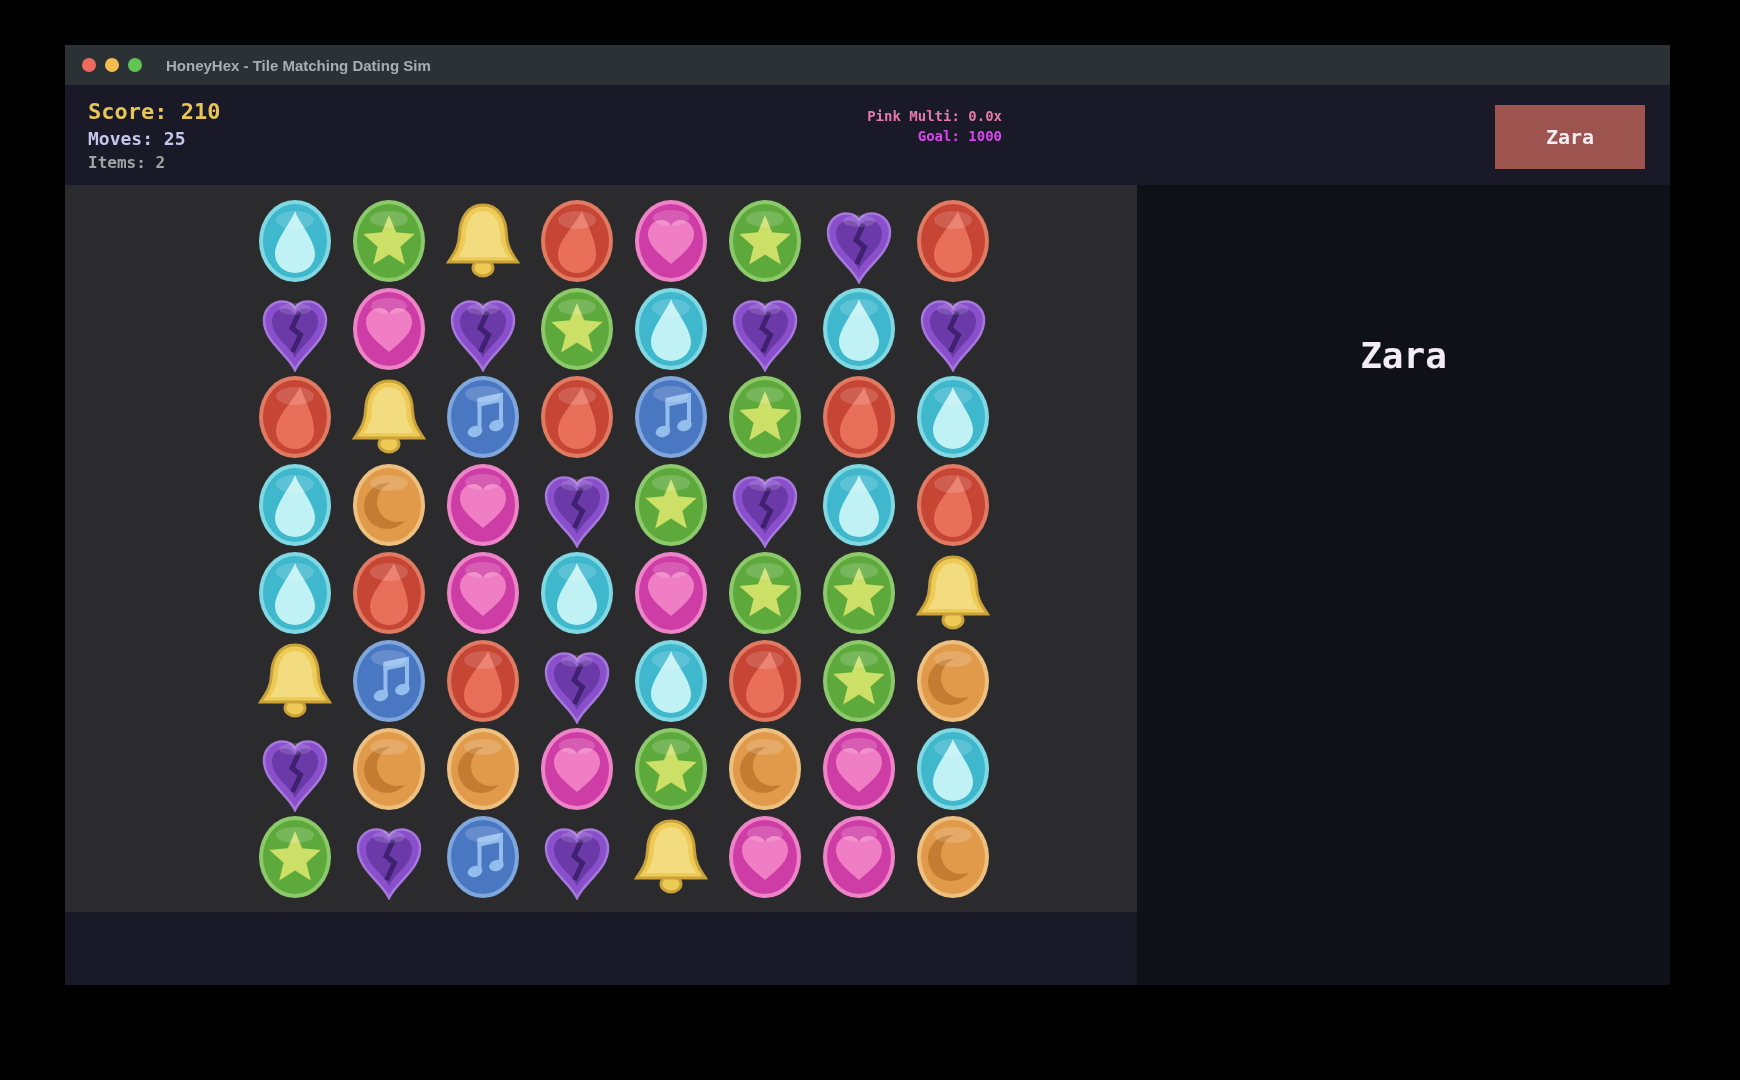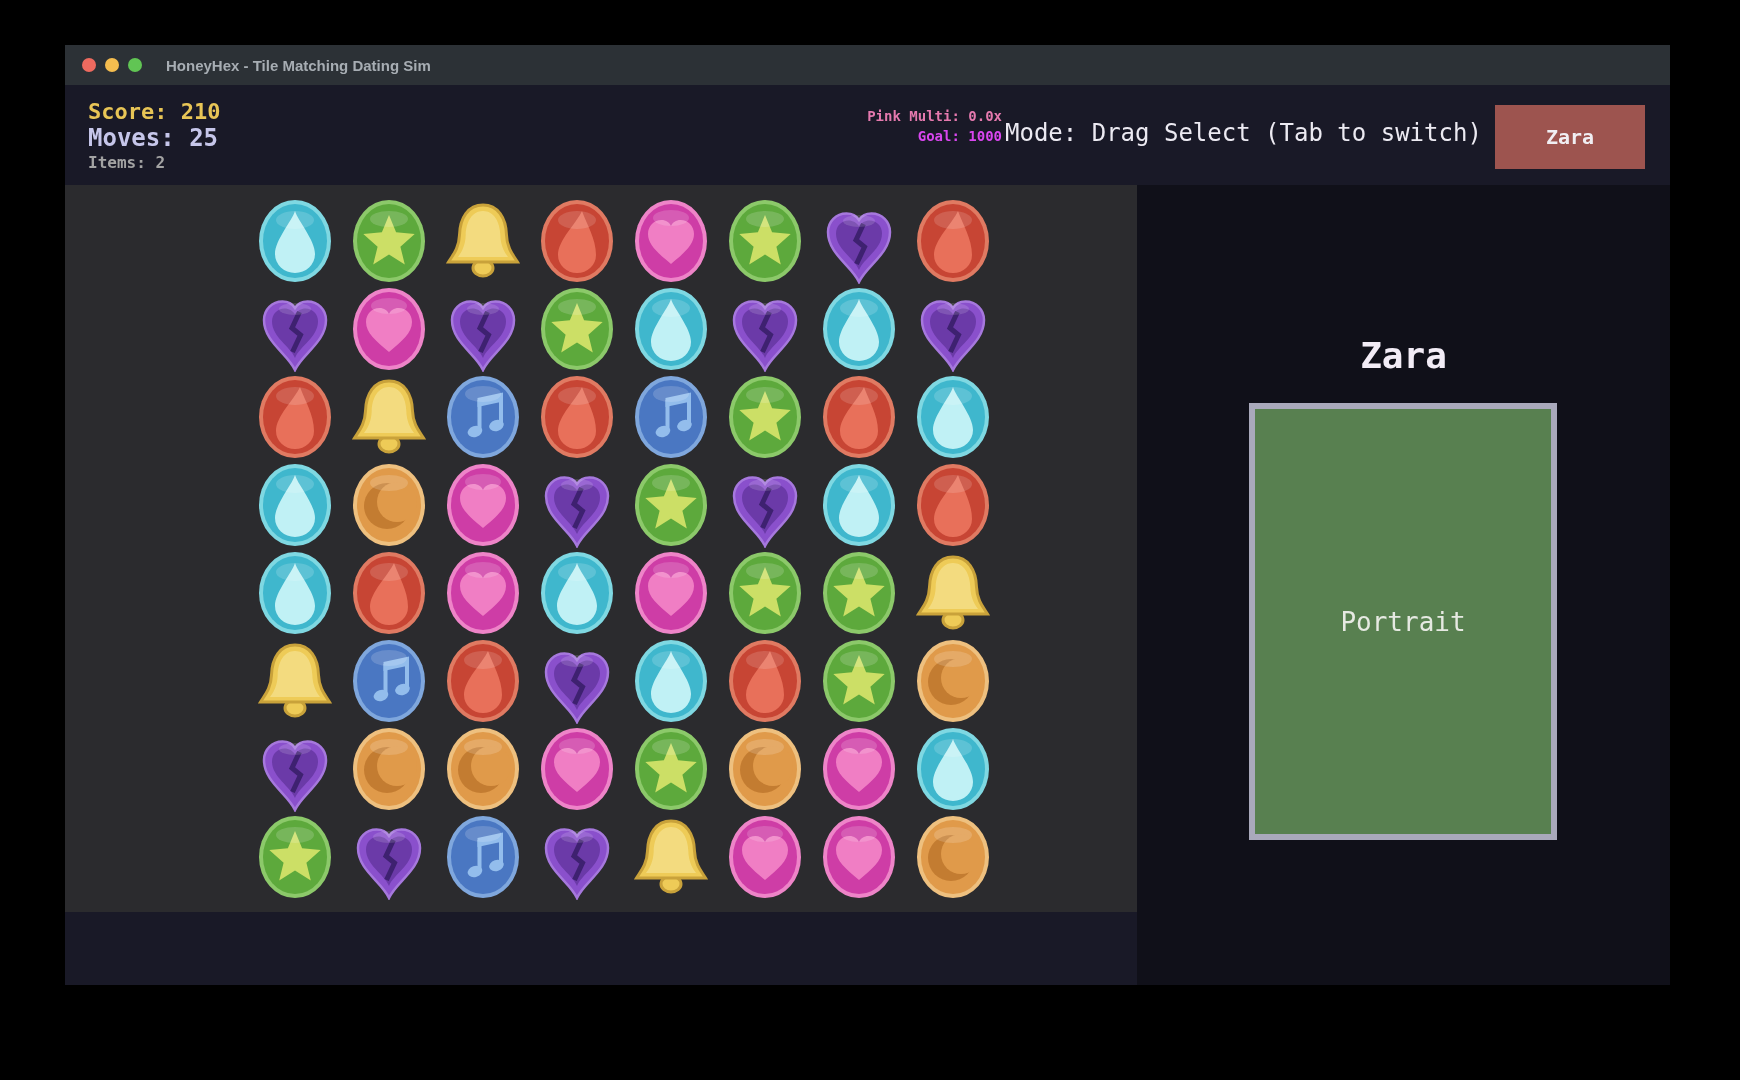--- a/index.html
+++ b/index.html
@@ -16,21 +16,21 @@
   .lights{display:flex;gap:9px;margin-left:17px;}
   .light{width:14px;height:14px;border-radius:50%;}
   .light-close{background:#ee6a5f;}
   .light-min{background:#f5bd4f;}
   .light-zoom{background:#61c554;}
   .title{margin-left:24px;color:#a7adb3;font-family:"Liberation Sans",sans-serif;font-weight:bold;font-size:15px;}
   
   .hud{position:relative;height:100px;background:#191927;}
   .hud-left{position:absolute;left:23px;top:12px;}
   .score{color:#e8c556;font-size:22px;font-weight:bold;line-height:29px;white-space:pre;}
-  .moves{color:#c6c6ea;font-size:24px;font-weight:bold;line-height:25px;white-space:pre;}
+  .moves{color:#c6c6ea;font-size:18px;font-weight:bold;line-height:25px;white-space:pre;}
   .items{color:#a3a3a3;font-size:16px;font-weight:bold;line-height:23px;white-space:pre;}
   .hud-mg{position:absolute;right:668px;top:21px;text-align:right;}
   .pink{color:#e579ae;font-size:14px;font-weight:bold;line-height:20px;white-space:pre;}
   .goal{color:#d946ef;font-size:14px;font-weight:bold;line-height:20px;white-space:pre;}
   .mode{position:absolute;left:940px;top:34px;color:#eceaf2;font-size:24px;white-space:pre;}
   .back{
     position:absolute;left:1430px;top:20px;width:150px;height:64px;
     background:#9d544f;border:none;color:#f0eef2;cursor:pointer;
     font-family:"DejaVu Sans Mono",monospace;font-weight:bold;font-size:20px;
   }
@@ -136,21 +136,20 @@
   <div class="hud">
     <div class="hud-left">
       <div class="score">Score: 210</div>
       <div class="moves">Moves: 25</div>
       <div class="items">Items: 2</div>
     </div>
     <div class="hud-mg">
       <div class="pink">Pink Multi: 0.0x</div>
       <div class="goal">Goal: 1000</div>
     </div>
-    <div class="mode">Mode: Drag Select (Tab to switch)</div>
     <button class="back">Zara</button>
   </div>
 
   <div class="content">
     <div class="left-col">
       <div class="board">
         <div class="grid">
             <div class="cell" style="--rim: #7fd8e2; --body: #3fb7cd; --glyph: #c0f1f5;">
               <svg width="80" height="86" viewBox="0 0 80 86">
                 <use href="#sym-droplet"></use>
@@ -469,19 +468,16 @@
             <div class="cell" style="--rim: #eec07f; --body: #e09a4a; --glyph: #c37c31;">
               <svg width="80" height="86" viewBox="0 0 80 86">
                 <use href="#sym-moon"></use>
               </svg>
             </div>
           </div>
       </div>
     </div>
     <div class="right-panel">
       <div class="partner-name">Zara</div>
-      <div class="portrait">
-        <span>Portrait</span>
-      </div>
     </div>
   </div>
 
 </div>
 
 </body></html>

